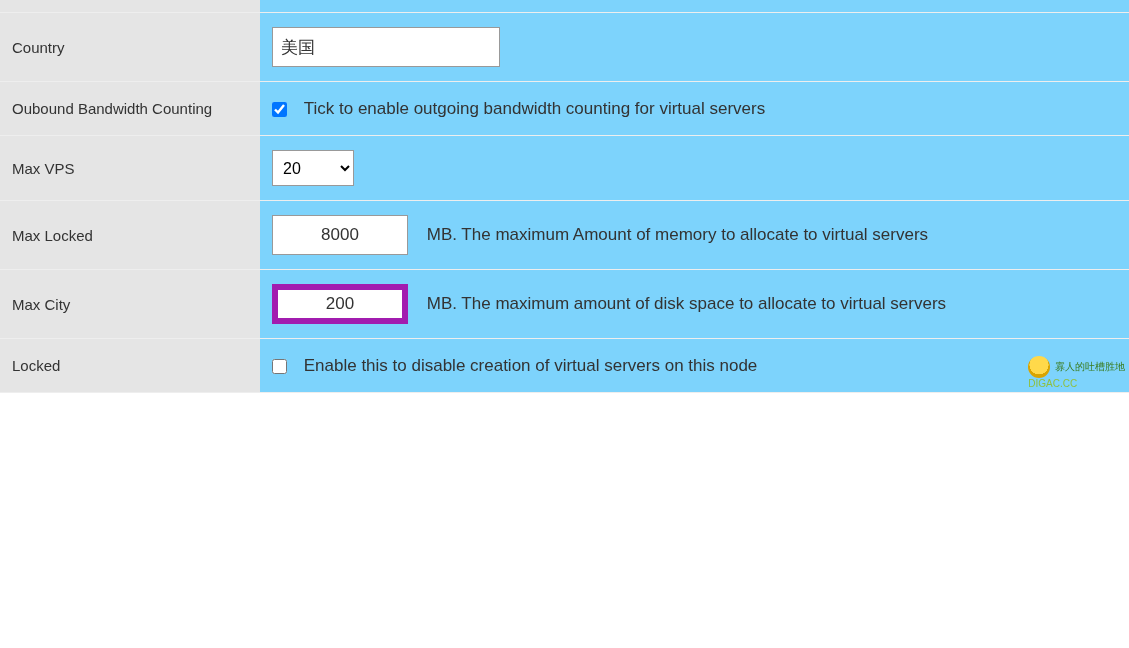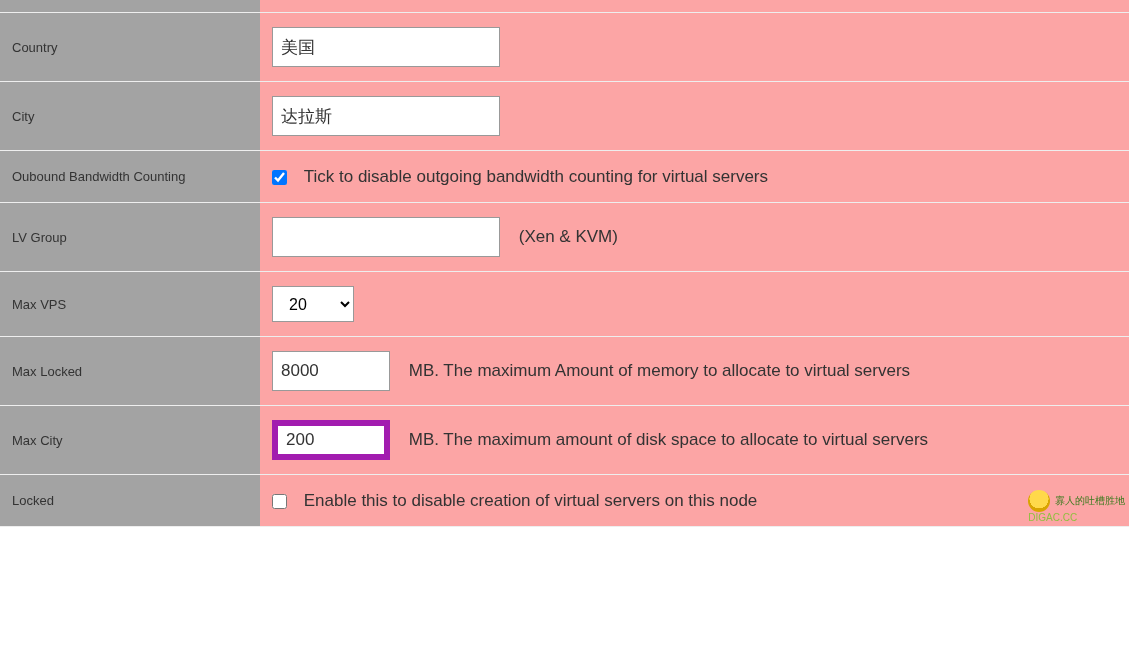--- a/index.html
+++ b/index.html
@@ -10,53 +10,53 @@
       background: #fff;
       width: 1129px;
       position: relative;
     }
     .form-table { width: 100%; border-collapse: collapse; }
     .form-row { border-bottom: 1px solid #eee; }
     .label-cell {
       width: 260px;
       padding: 18px 12px;
       vertical-align: middle;
-      background: #a3a3a3;
+      background: #e5e5e5;
       color: #333;
-      font-size: 13px;
+      font-size: 15px;
     }
     .value-cell {
       padding: 14px 12px;
       vertical-align: middle;
-      background: #fca5a5;
+      background: #7dd3fc;
       font-size: 17px;
       color: #333;
     }
     input[type="text"] {
       border: 1px solid #999;
       padding: 6px 8px;
       font-size: 17px;
       width: 228px;
       height: 40px;
       color: #333;
     }
-    input.small { width: 118px; }
+    input.small { width: 136px; text-align: center; }
     input.focused {
       border: 6px solid #a21caf;
       outline: none;
     }
     input[type="checkbox"] {
       width: 15px;
       height: 15px;
       margin-right: 8px;
       vertical-align: middle;
     }
     select {
       border: 1px solid #999;
-      padding: 4px 12px;
+      padding: 4px 6px;
       font-size: 16px;
       width: 82px;
       height: 36px;
       background: #fff;
     }
     .desc { margin-left: 14px; color: #333; }
     .desc-inline { margin-left: 4px; }
     .red-note {
       color: #e60000;
       position: absolute;
@@ -96,43 +96,30 @@
     <td class="value-cell" style="padding:6px 12px;"></td>
   </tr>
 
   <tr class="form-row">
     <td class="label-cell">Country</td>
     <td class="value-cell">
       <input type="text" value="美国" style="">
     </td>
   </tr>
 
-  <tr class="form-row">
-    <td class="label-cell">City</td>
-    <td class="value-cell">
-      <input type="text" value="达拉斯" style="">
-    </td>
-  </tr>
 
 
   <tr class="form-row">
     <td class="label-cell">Oubound Bandwidth Counting</td>
     <td class="value-cell">
       <input type="checkbox" checked="" style="">
-      <span class="desc-inline">Tick to disable outgoing bandwidth counting for virtual servers</span>
+      <span class="desc-inline">Tick to enable outgoing bandwidth counting for virtual servers</span>
     </td>
   </tr>
 
-  <tr class="form-row">
-    <td class="label-cell">LV Group</td>
-    <td class="value-cell">
-      <input type="text" value="" style="">
-      <span class="desc">(Xen &amp; KVM)</span>
-    </td>
-  </tr>
 
 
   <tr class="form-row">
     <td class="label-cell">Max VPS</td>
     <td class="value-cell">
       <select>
         <option>20</option>
       </select>
     </td>
   </tr>

